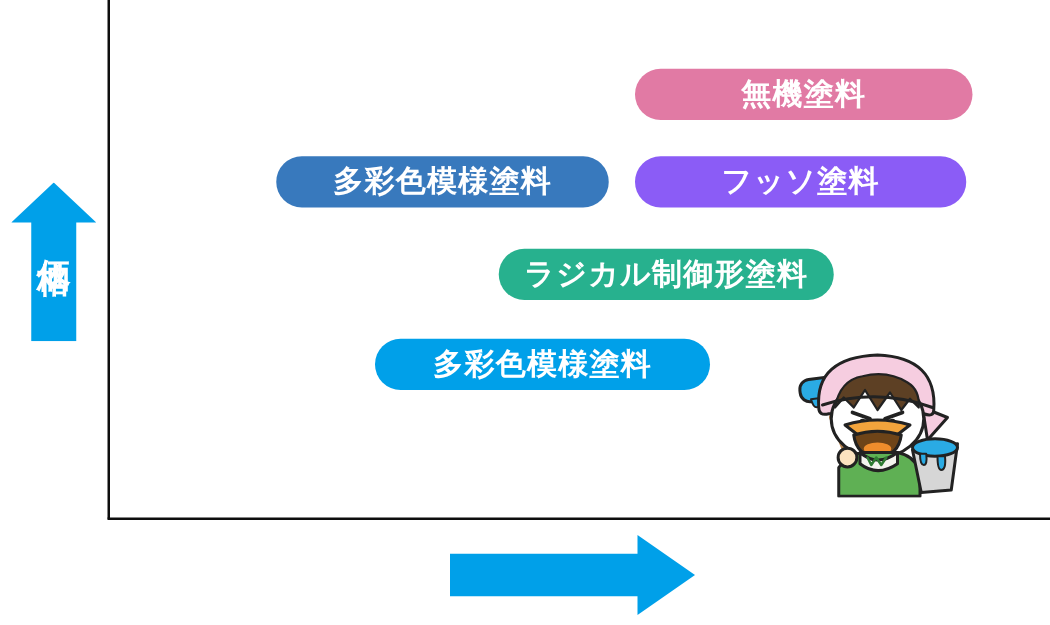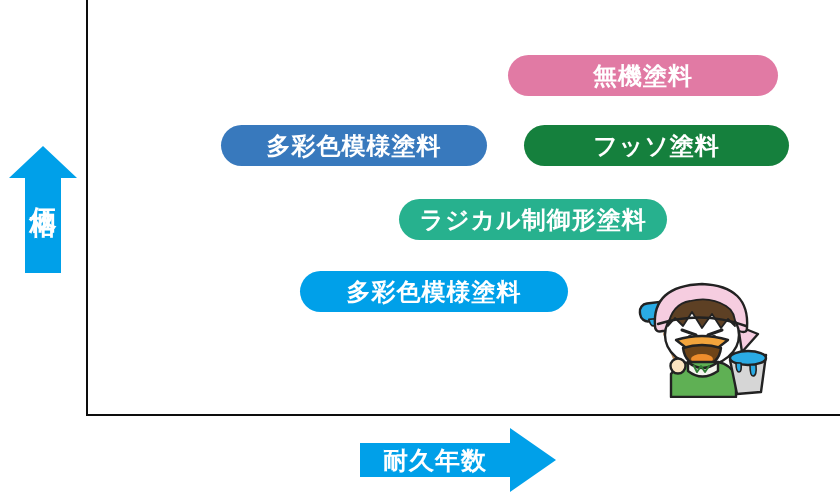--- a/index.html
+++ b/index.html
@@ -75,26 +75,25 @@
   <div id="x-axis-line" class="axis-line" style="background: rgb(13, 13, 13);"></div>
 
   <svg id="y-arrow" width="68" height="127" viewBox="0 0 68 127">
     <polygon class="arrow-fill" points="34,0 68,32 52,32 52,127 16,127 16,32 0,32" fill="#00a0e9"></polygon>
   </svg>
   <div id="y-axis-label">価格</div>
 
   <svg id="x-arrow" width="196" height="64" viewBox="0 0 196 64">
     <polygon class="arrow-fill" points="0,15 150,15 150,0 196,32 150,64 150,49 0,49" fill="#00a0e9"></polygon>
   </svg>
-  <div id="x-axis-label">耐久年数</div>
 
   <div id="pill-layer">
       <div class="pill" style="left: 508px; top: 55px; width: 270px; background: rgb(225, 122, 164);">無機塗料</div>
       <div class="pill" style="left: 221px; top: 125px; width: 266px; background: rgb(56, 121, 189);">多彩色模様塗料</div>
-      <div class="pill" style="left: 524px; top: 125px; width: 265px; background: #15803d;">フッソ塗料</div>
+      <div class="pill" style="left: 508px; top: 125px; width: 265px; background: #8b5cf6;">フッソ塗料</div>
       <div class="pill" style="left: 399px; top: 199px; width: 268px; background: rgb(39, 177, 142);">ラジカル制御形塗料</div>
       <div class="pill" style="left: 300px; top: 271px; width: 268px; background: rgb(0, 160, 233);">多彩色模様塗料</div>
     </div>
 
   <svg id="mascot" width="138" height="124" viewBox="0 0 138 124">
     <g stroke="#222222" stroke-width="2.4" stroke-linejoin="round" stroke-linecap="round">
 
       <g transform="rotate(-7 22 38)">
         <rect x="2" y="28" width="40" height="18" rx="8" fill="#2aabe4"></rect>
         <path d="M10 44 q1 7 4 7 q3 0 2 -7 Z" fill="#2aabe4" stroke-width="1.6"></path>

